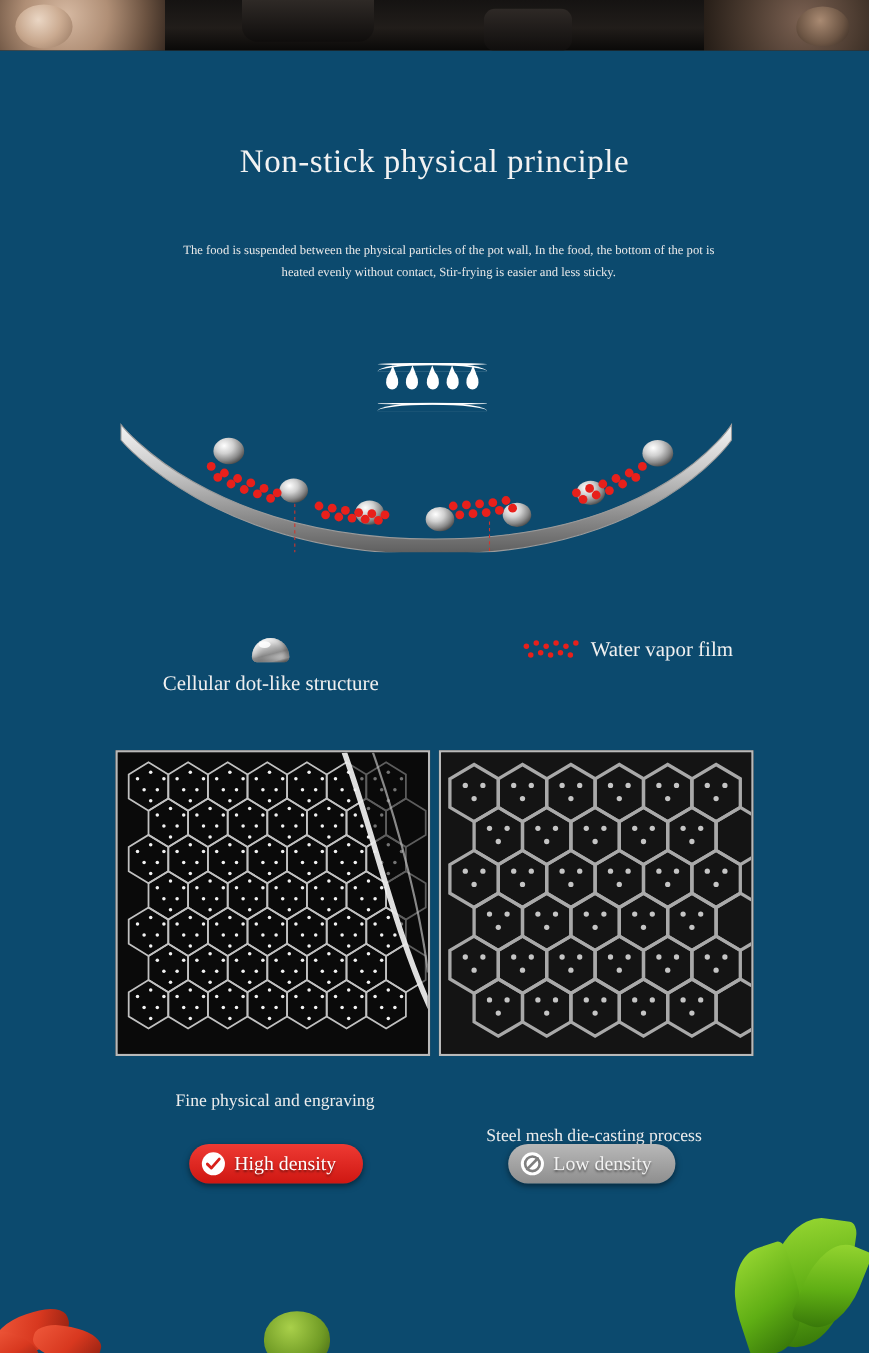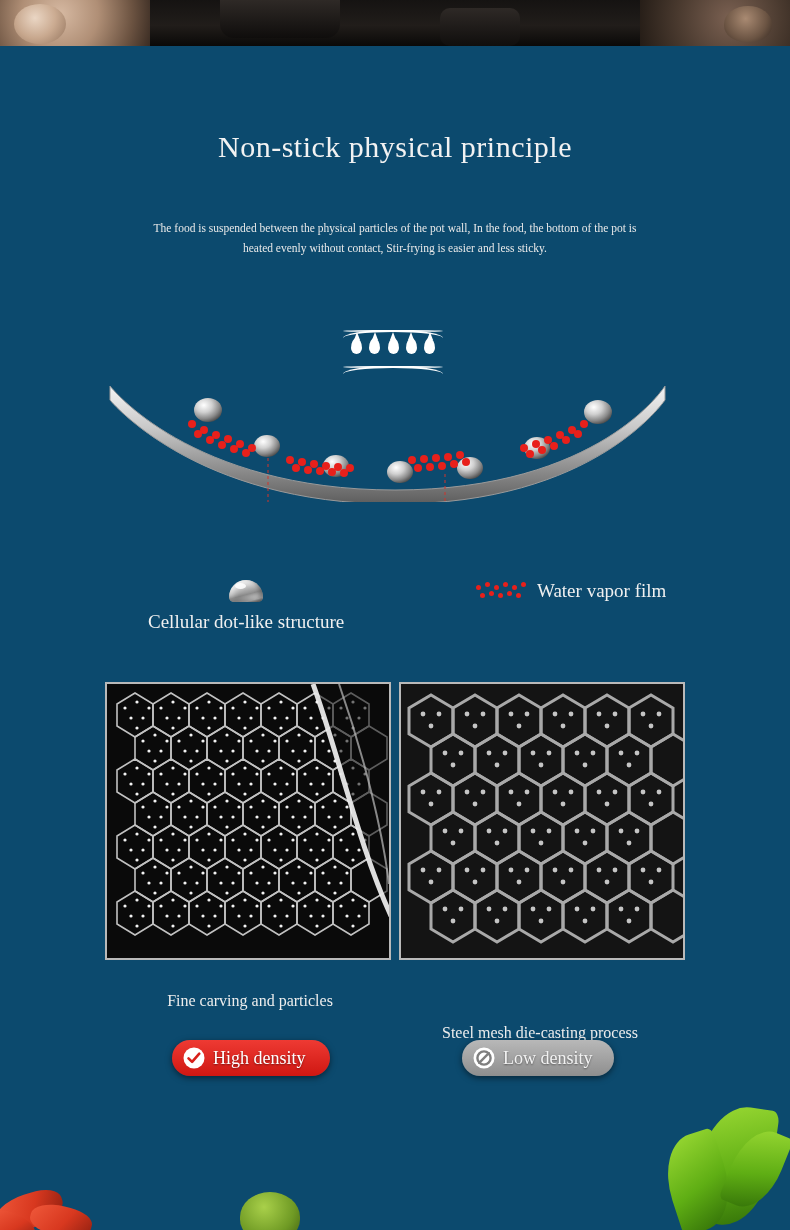--- a/index.html
+++ b/index.html
@@ -65,21 +65,21 @@
     position: absolute;
     top: 130px; left: 0; width: 790px;
     text-align: center;
     color: #f2f2f2;
     font-size: 30px;
     letter-spacing: .5px;
     font-family: "Liberation Serif", serif;
   }
   .subtitle {
     position: absolute;
-    top: 218px; left: 145px; width: 500px;
+    top: 218px; left: 158px; width: 500px;
     text-align: center;
     color: #e9e9e9;
     font-size: 11.5px;
     line-height: 1.75;
     font-family: "Liberation Serif", serif;
   }
 
   
   .heat-group {
     position: absolute;
@@ -796,21 +796,21 @@
             <circle cx="192" cy="225" r="2.4"></circle>
             <circle cx="184" cy="237" r="2.4"></circle>
           <circle cx="220" cy="225" r="2.4"></circle>
             <circle cx="236" cy="225" r="2.4"></circle>
             <circle cx="228" cy="237" r="2.4"></circle>
         </g>
       </svg>
     </div>
   </div>
 
-  <div class="caption left">Fine carving and particles</div>
+  <div class="caption left">Fine physical and engraving</div>
   <div class="caption right">Steel mesh die-casting process</div>
 
   <div class="badge high">
     <svg class="badge-icon" viewBox="0 0 24 24">
       <circle cx="12" cy="12" r="10.5" fill="#ffffff"></circle>
       <path d="M6.5 12.3 l3.6 3.6 l7.2 -8.2" stroke="#d8201a" stroke-width="2.6" fill="none" stroke-linecap="round" stroke-linejoin="round"></path>
     </svg>
     <span class="badge-text">High density</span>
   </div>
 

